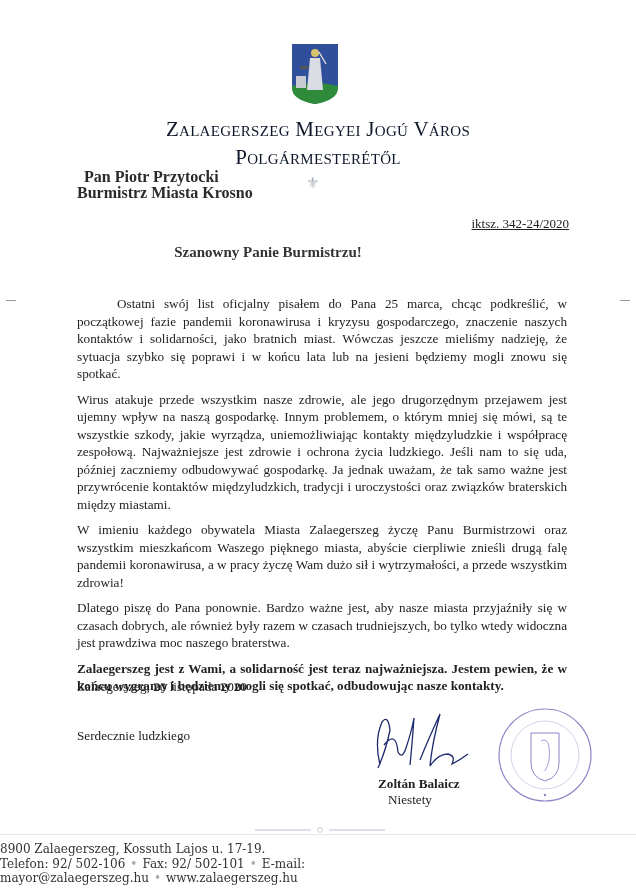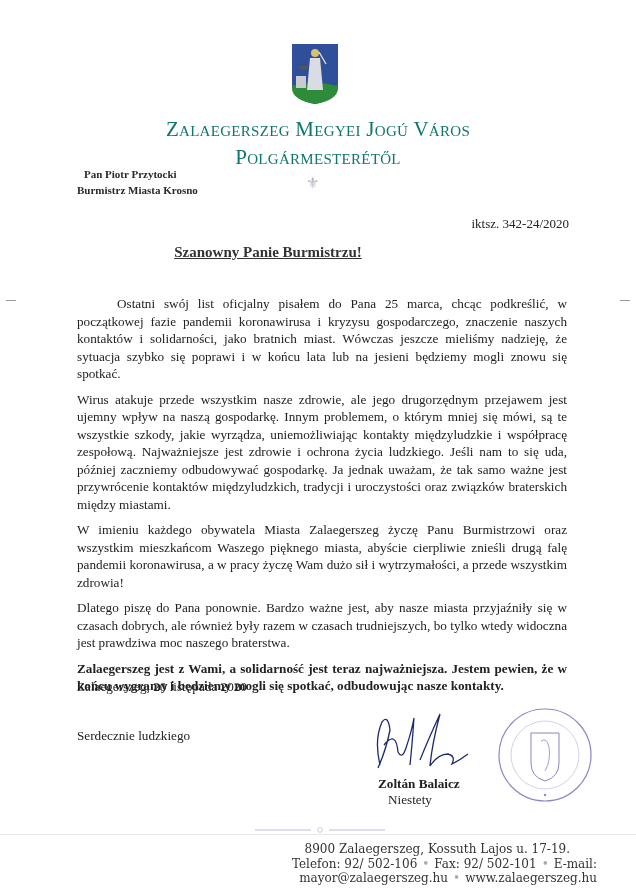--- a/index.html
+++ b/index.html
@@ -1,47 +1,47 @@
 <!DOCTYPE html>
 <html><head>
 <meta charset="utf-8">
 <style>
   html, body { margin: 0; padding: 0; background: #ffffff; }
   body { width: 636px; height: 895px; position: relative; overflow: hidden;
          font-family: "Liberation Serif", "DejaVu Serif", serif; color: #222; }
   .crest { position: absolute; left: 290px; top: 42px; width: 50px; height: 64px; }
   .hdr { position: absolute; left: 0; width: 636px; text-align: center;
-         font-variant: small-caps; color: #0f766e; letter-spacing: 0.3px; }
+         font-variant: small-caps; color: #0f172a; letter-spacing: 0.3px; }
   .hdr1 { top: 117px; font-size: 21px; }
   .hdr2 { top: 145px; font-size: 21px; }
   .fleur { position: absolute; left: 306px; top: 174px; font-size: 15px; color: #b0b6c2; }
-  .recip { position: absolute; left: 82px; font-weight: bold; font-size: 11px; color: #2a2a2a; }
+  .recip { position: absolute; left: 82px; font-weight: bold; font-size: 16px; color: #2a2a2a; }
   .recip1 { top: 168px; left: 84px; }
   .recip2 { top: 184px; left: 77px; }
-  .ref { position: absolute; right: 67px; top: 216px; font-size: 13px; }
+  .ref { position: absolute; right: 67px; top: 216px; font-size: 13px; text-decoration: underline; }
   .salut { position: absolute; left: 0; width: 536px; text-align: center; top: 244px;
-           font-weight: bold; font-size: 15px; color: #333; text-decoration: underline; }
+           font-weight: bold; font-size: 15px; color: #333; }
   .body { position: absolute; left: 77px; width: 490px; top: 291px;
           font-size: 13.2px; line-height: 17.5px; text-align: justify; }
   .body p { margin: 4px 0 8px 0; }
   .body p.first { text-indent: 40px; }
   .body p.bold { font-weight: bold; }
   .place { position: absolute; left: 77px; top: 679px; font-size: 13.2px; }
   .regards { position: absolute; left: 77px; top: 728px; font-size: 13.2px; }
   .sig { position: absolute; left: 368px; top: 710px; width: 110px; height: 62px; }
   .signame { position: absolute; left: 378px; top: 776px; font-weight: bold; font-size: 13.2px; }
   .sigtitle { position: absolute; left: 388px; top: 792px; font-size: 13.2px; }
   .stamp { position: absolute; left: 495px; top: 705px; width: 100px; height: 100px; }
   .edge-mark { position: absolute; top: 300px; width: 10px; height: 1px; background: #999; }
   .footdeco { position: absolute; left: 255px; top: 826px; width: 130px; height: 8px; }
   .footline { position: absolute; left: 0; top: 834px; width: 636px; height: 1px; background: #e6e6ec; }
-  .foot { position: absolute; left: 0; width: 570px; text-align: right; font-size: 12px;
+  .foot { position: absolute; left: 0; width: 570px; text-align: left; font-size: 12px;
           color: #333; font-family: "DejaVu Serif", serif; }
   .foot1 { top: 842px; }
-  .foot2 { top: 857px; padding-left: 27px; }
+  .foot2 { top: 857px; }
   .foot2 .dot { color: #aaa; margin: 0 5px; }
 </style>
 </head>
 <body>
 
 <svg class="crest" viewBox="0 0 50 64">
   <path d="M2 2 H48 V42 Q48 58 25 62 Q2 58 2 42 Z" fill="#2f4f9a"></path>
   <path d="M2 44 Q25 38 48 44 V46 Q48 58 25 62 Q2 58 2 46 Z" fill="#2e8b3a"></path>
   <circle cx="25" cy="11" r="4" fill="#d8c26a"></circle>
   <path d="M20 16 L30 16 L33 48 L17 48 Z" fill="#d9dde3"></path>

